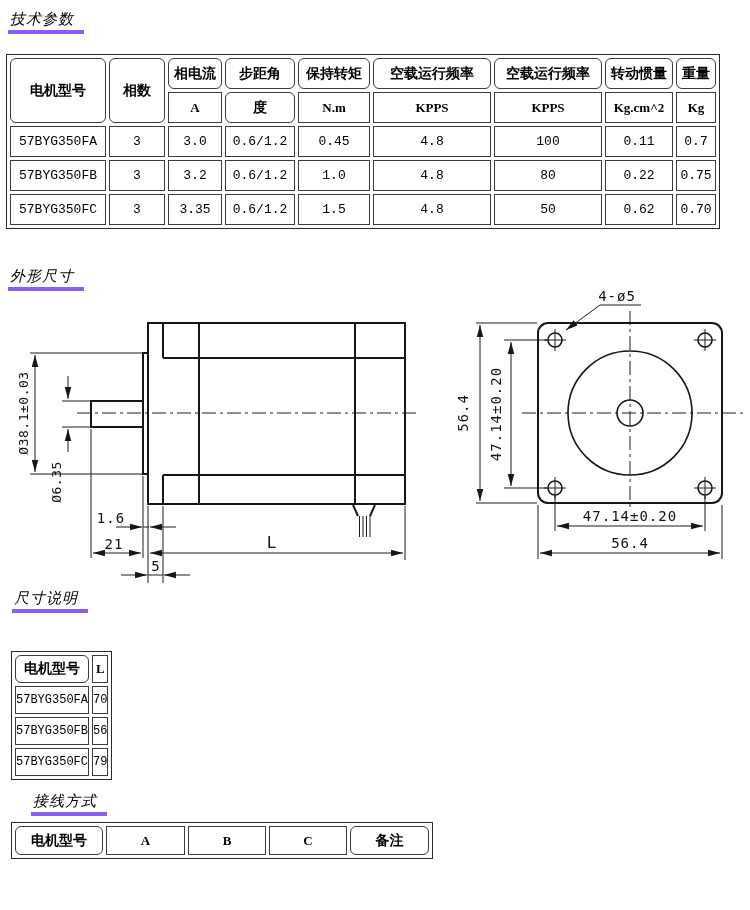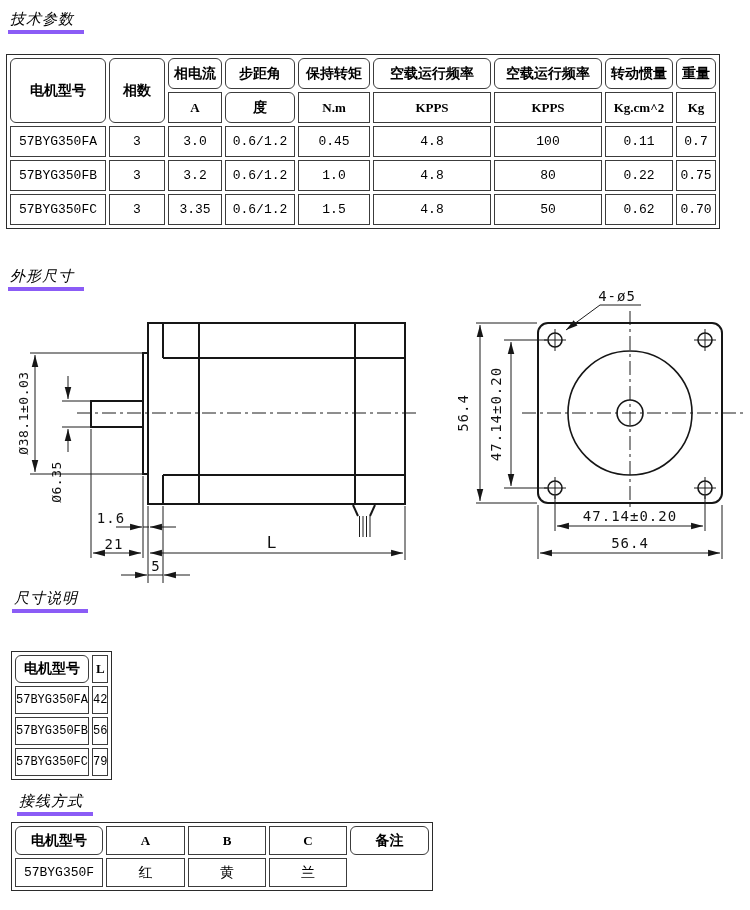--- a/index.html
+++ b/index.html
@@ -47,21 +47,21 @@
     font-family:"DejaVu Sans Mono",monospace;font-size:13px;
     letter-spacing:0.5px;fill:#111;
   }
 </style>
 </head>
 <body>
 
 <div class="sec-title" style="left:8px;top:10px;">技术参数</div>
 <div class="sec-title" style="left:8px;top:243px;margin-top:24px;">外形尺寸</div>
 <div class="sec-title" style="left:12px;top:589px;">尺寸说明</div>
-<div class="sec-title" style="left:17px;top:792px;">接线方式</div>
+<div class="sec-title" style="left:31px;top:792px;">接线方式</div>
 
 <table class="grid" id="spec-table">
   <colgroup>
     <col style="width:96px">
       <col style="width:56px">
       <col style="width:54px">
     <col style="width:70px">
       <col style="width:72px">
       <col style="width:118px">
     <col style="width:108px">
@@ -241,21 +241,21 @@
       <col style="width:74px">
       <col style="width:16px">
     </colgroup>
   <tbody>
       <tr>
     <td class="hdr">电机型号</td>
     <td class="unit">L</td>
   </tr>
   <tr>
     <td class="num-sm">57BYG350FA</td>
-    <td class="num-sm">42</td>
+    <td class="num-sm">70</td>
   </tr>
   <tr>
     <td class="num-sm">57BYG350FB</td>
     <td class="num-sm">56</td>
   </tr>
   <tr>
     <td class="num-sm">57BYG350FC</td>
     <td class="num-sm">79</td>
   </tr>
 </tbody>
@@ -270,21 +270,14 @@
       <col style="width:79px">
   </colgroup>
   <tbody>
       <tr>
     <td class="hdr">电机型号</td>
     <td class="unit">A</td>
     <td class="unit">B</td>
     <td class="unit">C</td>
     <td class="hdr">备注</td>
   </tr>
-  <tr>
-    <td class="num">57BYG350F</td>
-    <td class="cjk">红</td>
-    <td class="cjk">黄</td>
-    <td class="cjk">兰</td>
-    <td class="cjk noborder"></td>
-  </tr>
 </tbody>
   </table>
 
 </body></html>

